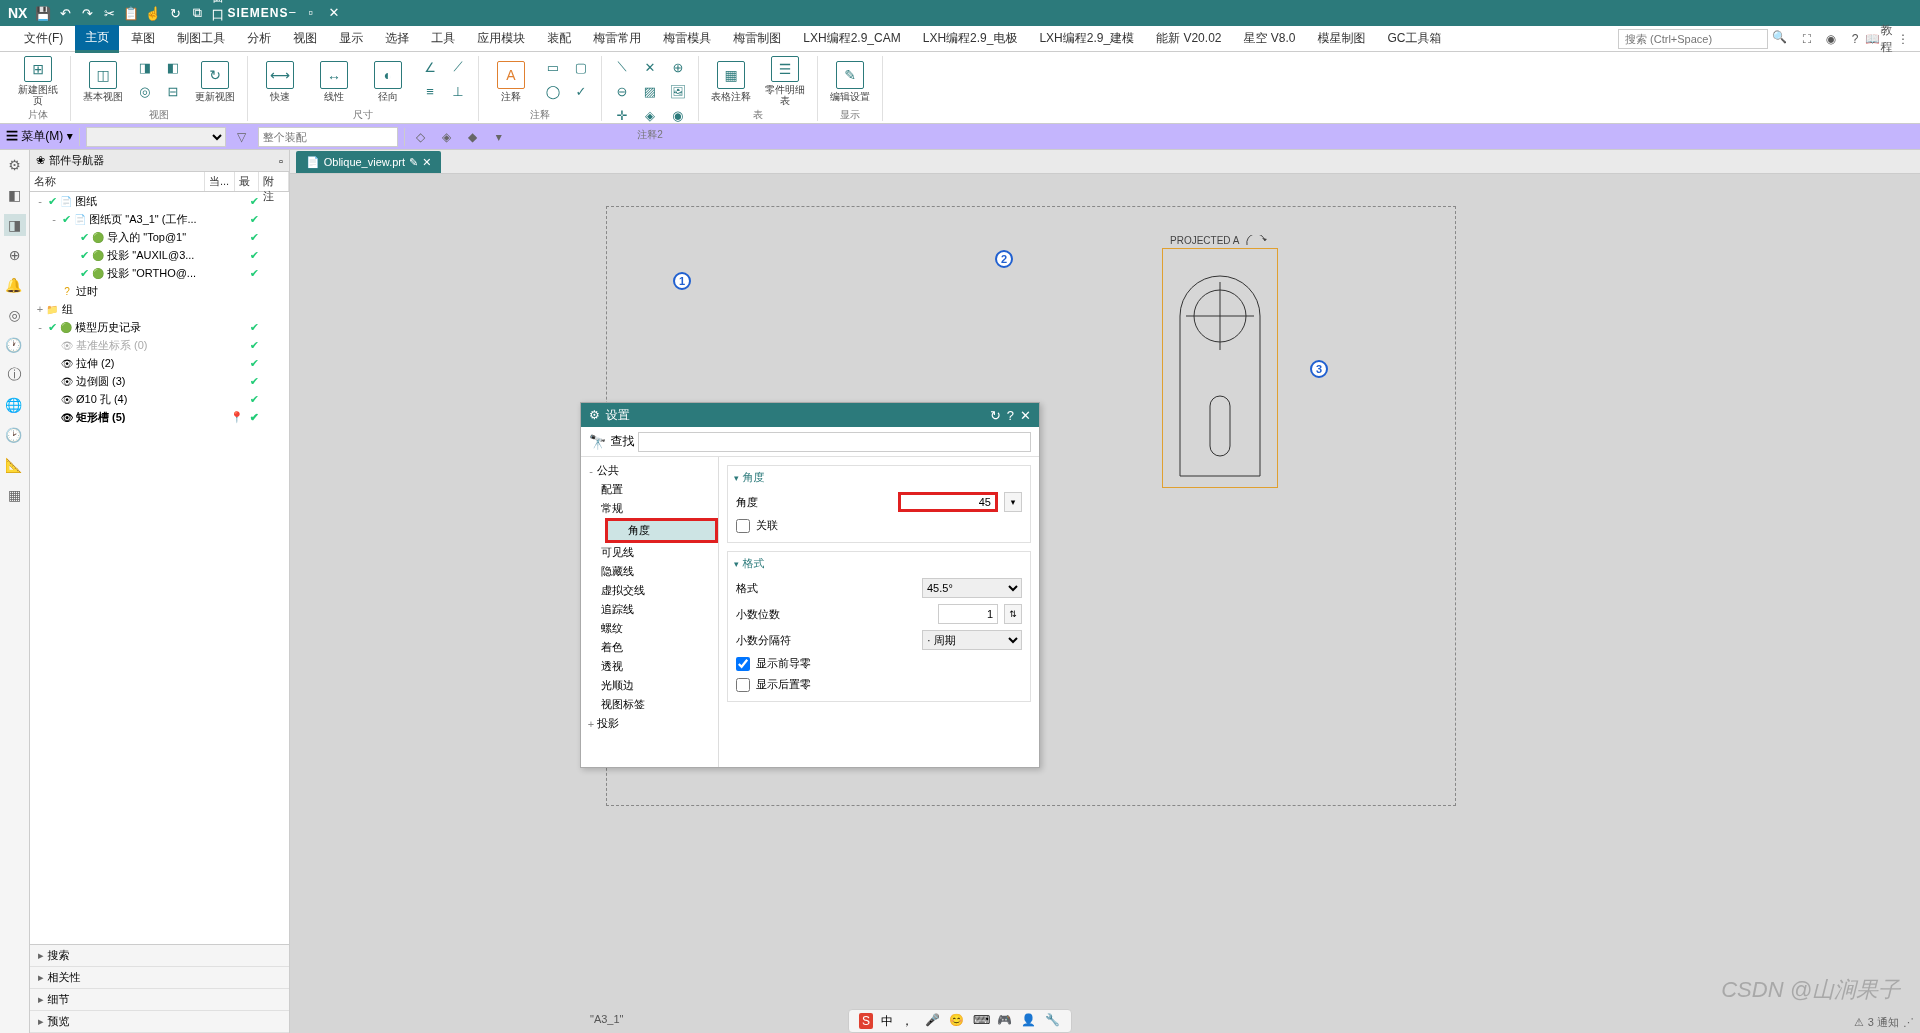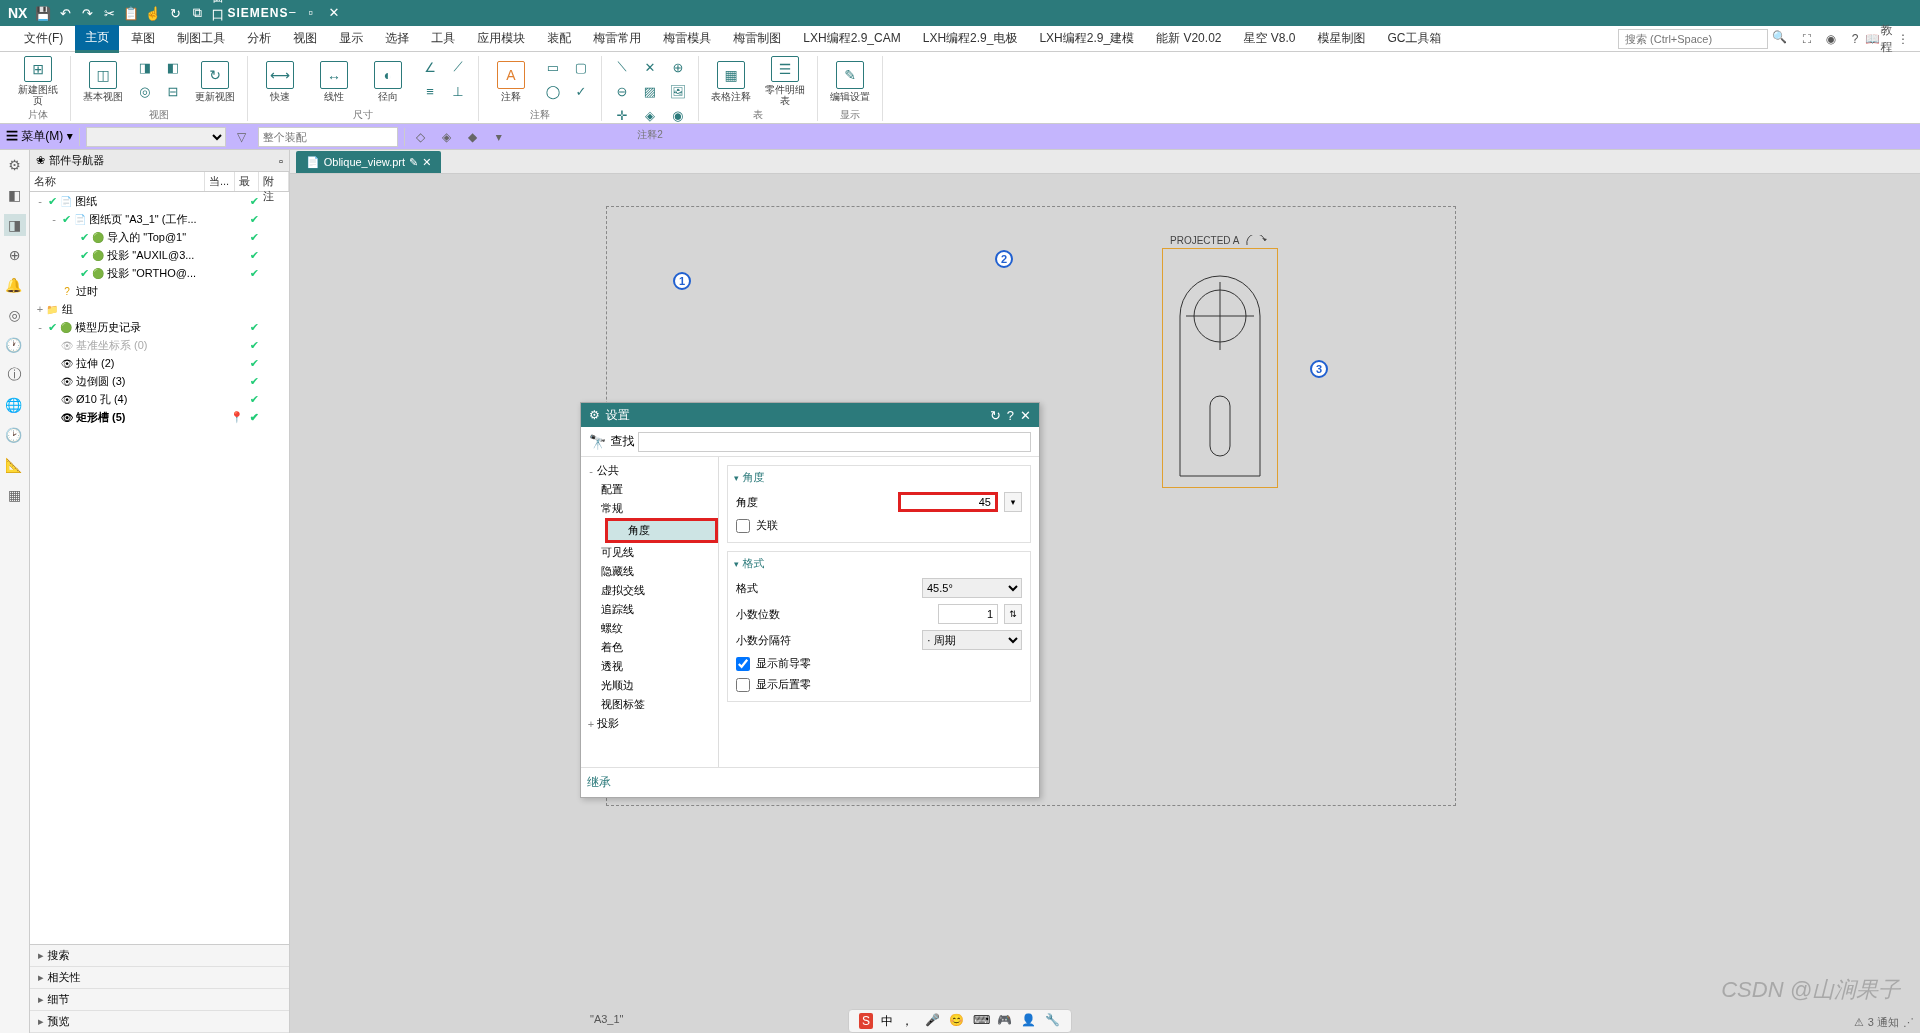--- a/index.html
+++ b/index.html
@@ -567,23 +567,20 @@
                 <input type="checkbox" checked="" style="">
                 <label>显示前导零</label>
               </div>
               <div class="dlg-row">
                 <input type="checkbox" style="">
                 <label>显示后置零</label>
               </div>
             </div>
           </div>
         </div>
-        <div class="dlg-inherit">
-          <div class="gtitle">继承</div>
-        </div>
       </div>
 
       <div class="callout" style="left:383px; top:98px;">1</div>
       <div class="callout" style="left:705px; top:76px;">2</div>
       <div class="callout" style="left:1020px; top:186px;">3</div>
     </div>
   </div>
 </div>
 
 <div class="watermark">CSDN @山涧果子</div>

